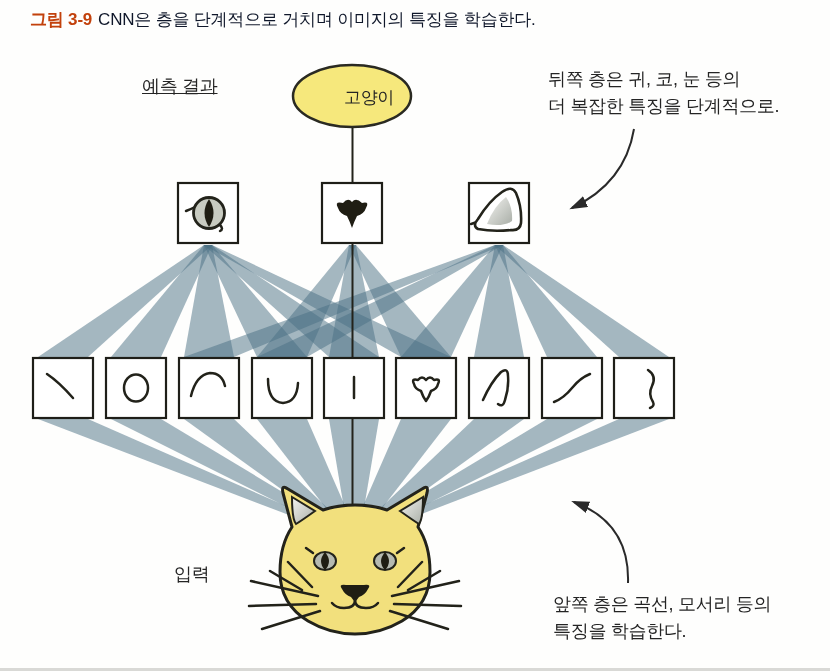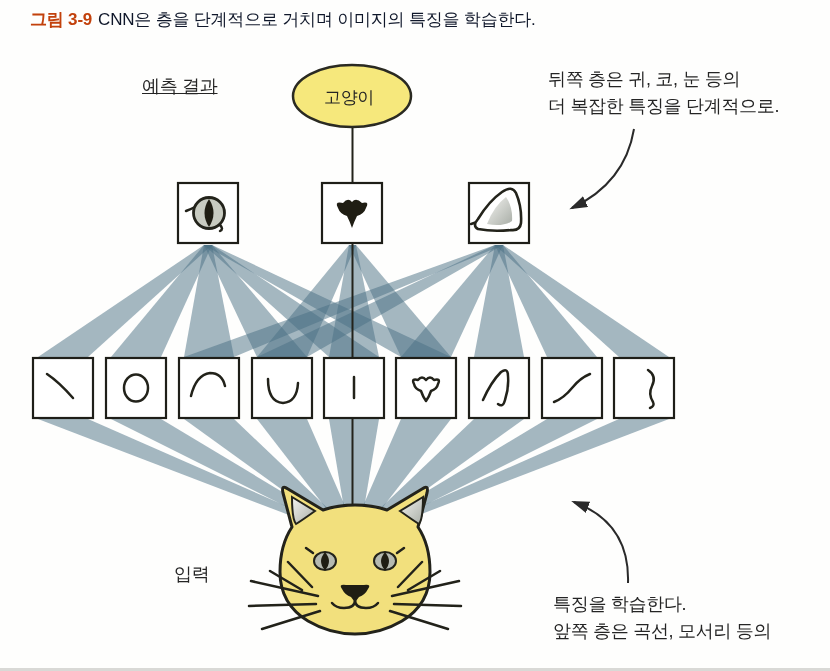--- a/index.html
+++ b/index.html
@@ -10,21 +10,21 @@
   }
   .fig-title{position:absolute;left:30px;top:8px;font-size:17px;letter-spacing:-0.2px;white-space:nowrap;}
   .fig-label{color:#c2410c;font-weight:700;margin-right:6px;}
   .fig-caption{color:#0f172a;font-weight:400;}
   .txt{position:absolute;color:#242424;font-size:18px;font-weight:500;letter-spacing:-0.3px;white-space:nowrap;}
   .pred-label{left:142px;top:74px;text-decoration:underline;}
   .input-label{left:142px;top:562px;margin-left:32px;}
   .ann{line-height:27px;}
   .ann-back{left:548px;top:66px;}
   .ann-front{left:553px;top:591px;}
-  .node-text{left:290px;top:86px;width:118px;text-align:center;font-size:17px;}
+  .node-text{left:310px;top:86px;width:118px;text-align:center;font-size:17px;}
   svg{position:absolute;left:0;top:0;}
   .beam{fill:rgba(74,112,131,0.5);}
   .box{fill:#ffffff;stroke:#1e1e18;stroke-width:2.2px;}
   .glyph{fill:none;stroke:#22221a;stroke-width:2.5px;stroke-linecap:round;stroke-linejoin:round;}
   .ink{fill:#1f1d13;stroke:none;}
   .arrow{fill:none;stroke:#2a2a2a;stroke-width:2px;}
 </style>
 </head>
 <body>
 
@@ -166,17 +166,17 @@
   </svg>
 
   <div class="txt pred-label">예측 결과</div>
   <div class="txt node-text">고양이</div>
   <div class="txt ann ann-back">
     <div>뒤쪽 층은 귀, 코, 눈 등의</div>
     <div>더 복잡한 특징을 단계적으로.</div>
   </div>
   <div class="txt input-label">입력</div>
   <div class="txt ann ann-front">
+    <div>앞쪽 층은 곡선, 모서리 등의</div>
     <div>특징을 학습한다.</div>
-    <div>앞쪽 층은 곡선, 모서리 등의</div>
   </div>
 
 </div>
 
 </body></html>

